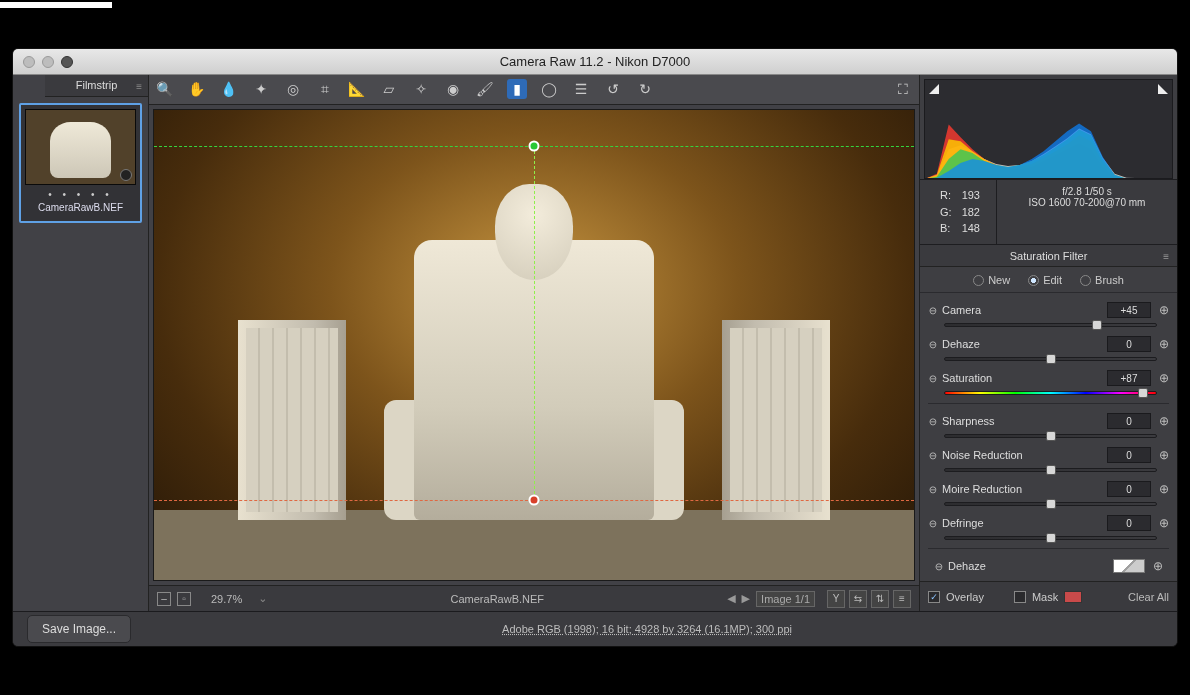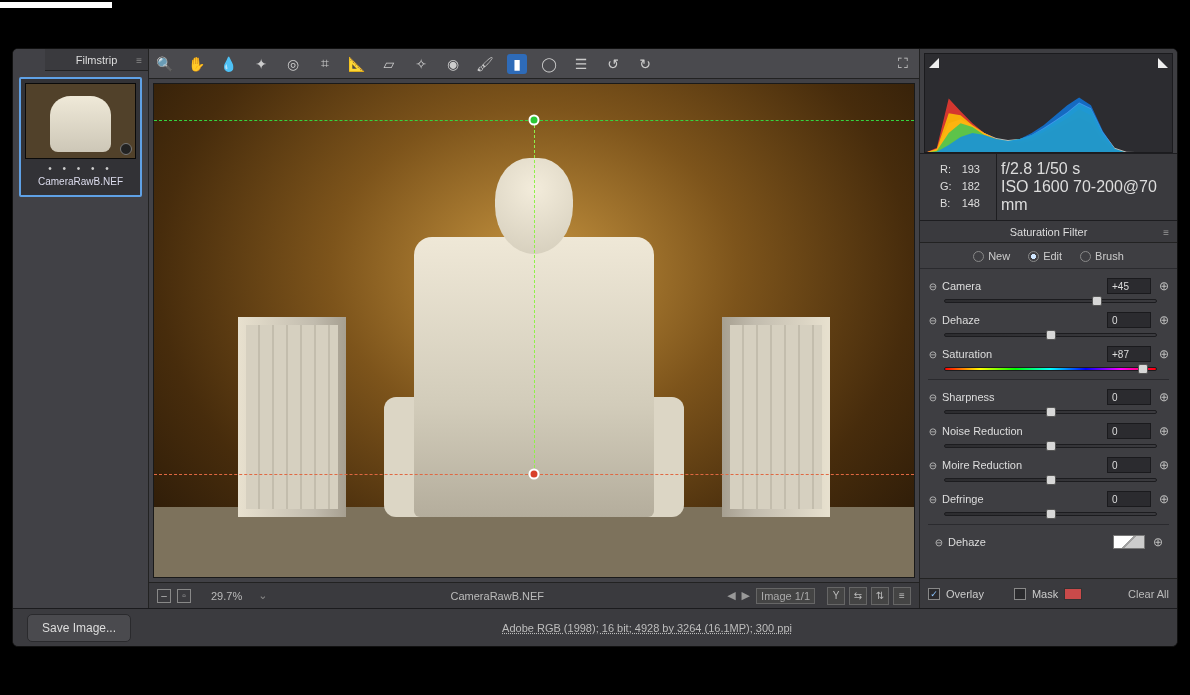--- a/index.html
+++ b/index.html
@@ -78,34 +78,34 @@
   .rightpanel{ width:258px; background:#3e3e42; display:flex; flex-direction:column; border-left:1px solid #222;}
   .histogram{height:100px;background:#2c2c30;position:relative;margin:4px 4px 0;border:1px solid #1b1b1e;overflow:hidden;}
   .histo-svg{position:absolute;inset:0;}
   .corner{position:absolute;width:0;height:0;border:5px solid transparent;}
   .corner.tl{left:4px;top:4px;border-bottom-color:#eee;border-right-color:#eee;}
   .corner.tr{right:4px;top:4px;border-bottom-color:#eee;border-left-color:#eee;}
 
   .info-row{display:flex;background:#3a3a3e;border-top:1px solid #1d1d20;border-bottom:1px solid #1d1d20;}
   .rgb-block{padding:6px 10px 6px 14px;border-right:1px solid #1d1d20;font-size:11px;color:#ddd;line-height:1.35;}
   .rgb-block table td{padding:0 4px;}
-  .exif-block{flex:1;font-size:16px;color:#ddd;padding:6px 4px;}
+  .exif-block{flex:1;text-align:center;font-size:10px;color:#ddd;padding:6px 4px;}
 
   .panel-title{height:22px;background:#3a3a3e;border-bottom:1px solid #222;display:flex;align-items:center;justify-content:center;font-size:11px;color:#ddd;position:relative;}
   .panel-title .menu-icon{position:absolute;right:8px;top:6px;font-size:10px;color:#999;}
 
   .mode-row{display:flex;align-items:center;justify-content:center;gap:18px;height:26px;background:#3e3e42;border-bottom:1px solid #2a2a2e;font-size:11px;color:#ccc;}
   .radio{width:11px;height:11px;border-radius:50%;border:1px solid #888;display:inline-block;margin-right:4px;vertical-align:-2px;}
   .radio.checked{background:radial-gradient(circle,#cfe6ff 0 40%,transparent 42%);}
 
   .sliders{flex:1;overflow:auto;padding:0 6px 8px;}
   .slider-row{display:flex;align-items:center;height:22px;margin-top:6px;}
   .sl-minus{width:14px;height:14px;color:#bbb;font-size:10px;display:flex;align-items:center;justify-content:center;}
   .sl-label{flex:1;font-size:11px;color:#ddd;padding-left:2px;}
-  .sl-value{width:44px;height:16px;background:#2b2b2f;border:1px solid #1a1a1d;color:#ddd;font-size:10px;text-align:left;padding:1px 4px;margin:0 6px;}
+  .sl-value{width:44px;height:16px;background:#2b2b2f;border:1px solid #1a1a1d;color:#ddd;font-size:10px;text-align:center;padding:1px 4px;margin:0 6px;}
   .sl-plus{width:14px;height:14px;color:#bbb;font-size:12px;display:flex;align-items:center;justify-content:center;}
   .sl-track{height:4px;background:linear-gradient(90deg,#2c2c2f,#3b3b3f);border:1px solid #1c1c1f;margin:2px 14px 0 18px;position:relative;border-radius:2px;}
   .sl-track.hue{background:linear-gradient(90deg,#f00,#ff0,#0f0,#0ff,#00f,#f0f,#f00);}
   .sl-thumb{position:absolute;top:-4px;width:10px;height:10px;background:#d7d7d7;border:1px solid #555;border-radius:2px;transform:translateX(-50%);}
   .divider{height:1px;background:#2a2a2e;margin:8px 2px 4px;}
 
   .color-row{display:flex;align-items:center;padding:6px 6px 0 6px;}
   .color-row .sl-minus{margin-left:0;}
   .color-swatch{width:32px;height:14px;border:1px solid #777;margin:0 6px;background:linear-gradient(135deg,#fff 0 48%,#ccc 50% 100%);position:relative;}
   .color-swatch::before{content:"";position:absolute;inset:0;background:linear-gradient(135deg,transparent 46%,#a0a0a0 47% 53%,transparent 54%);}
@@ -123,20 +123,28 @@
 
   .blackbar-bottom{height:46px;background:#000;}
 </style>
 </head>
 <body>
 
 <div class="blackbar-top"></div>
 <div class="browsertab"></div>
 
 <div class="window">
+  <div class="titlebar">
+    <div class="traffic">
+      <span></span>
+      <span></span>
+      <span class="dark"></span>
+    </div>
+    <div class="titlebar-title">Camera Raw 11.2  -  Nikon D7000</div>
+  </div>
 
   <div class="main">
 
     <div class="filmstrip">
       <div class="filmstrip-head">
         <span>Filmstrip</span>
         <span class="menu-icon">≡</span>
       </div>
       <div class="thumb-card">
         <div class="thumb-img">

